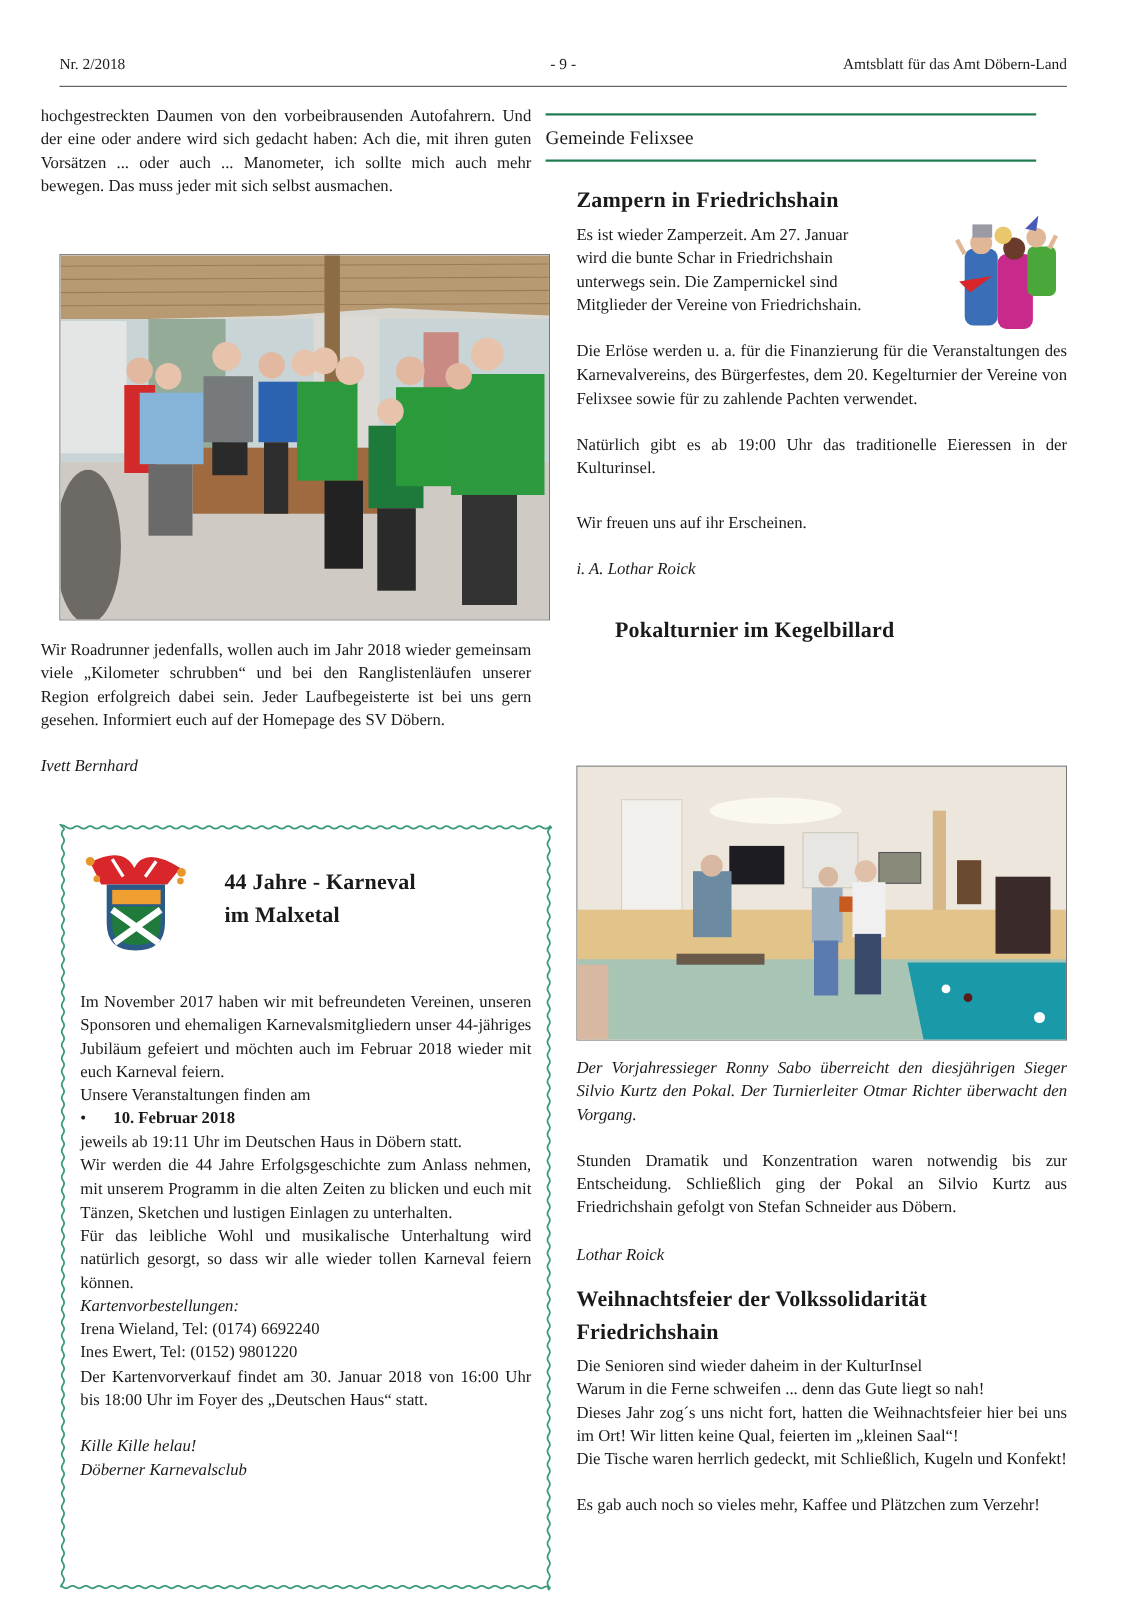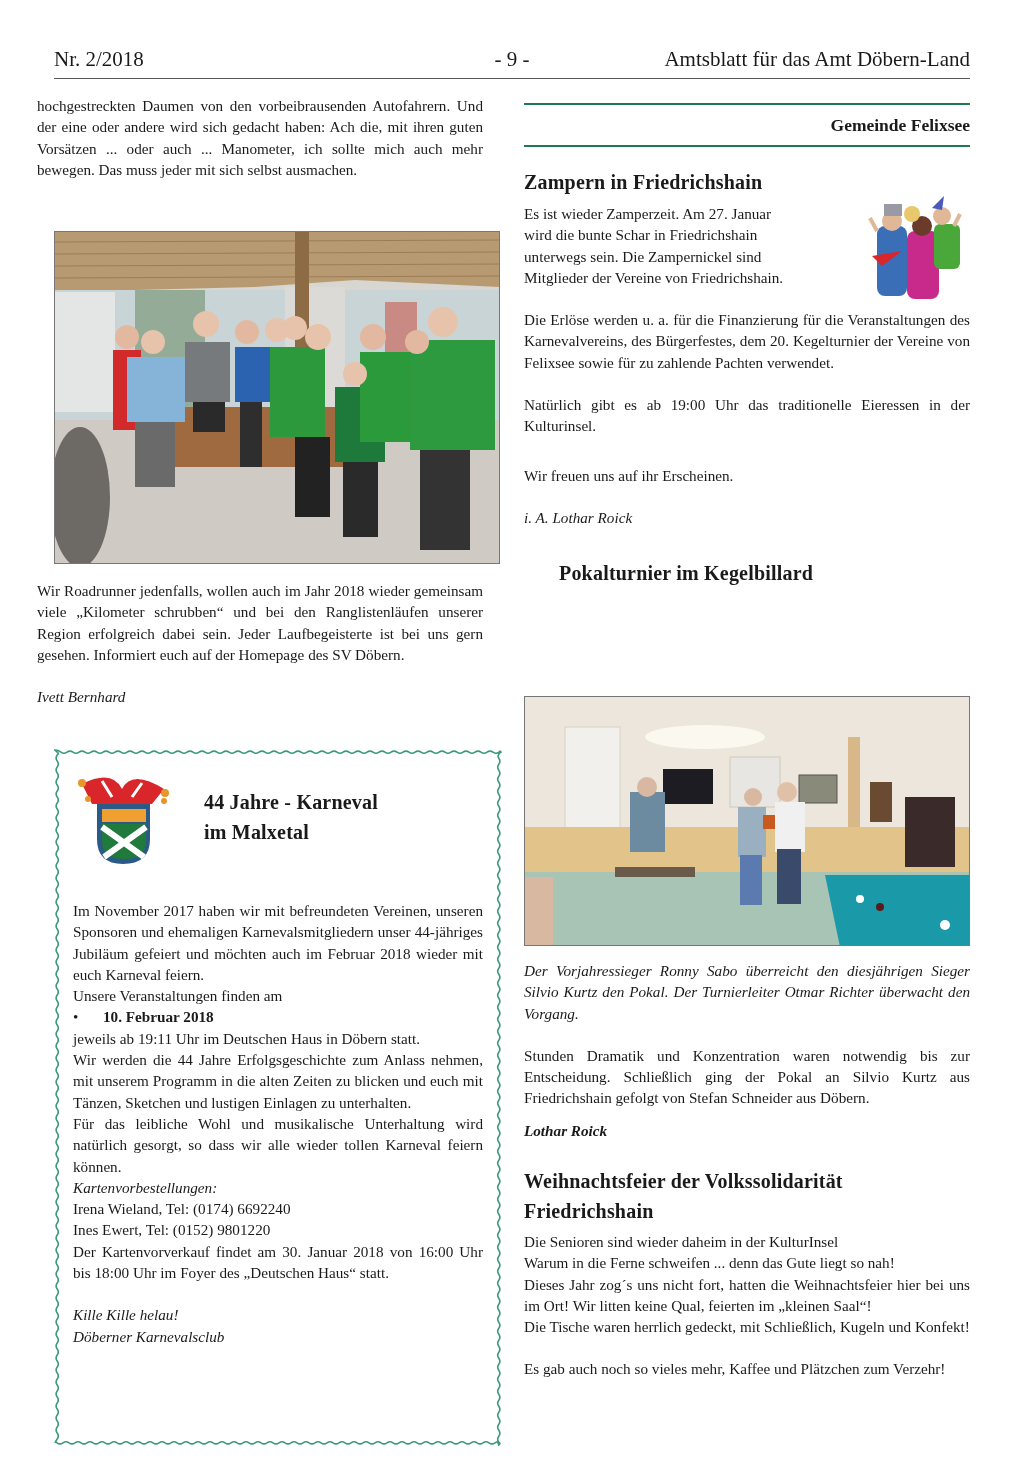--- a/index.html
+++ b/index.html
@@ -7,43 +7,43 @@
     body {
       position: relative;
       font-family: "Liberation Serif", "DejaVu Serif", serif;
       color: #1a1a1a;
       font-size: 15.2px;
       line-height: 21.3px;
     }
     .header {
       position: absolute; left: 54px; top: 49px; width: 916px; height: 30px;
       border-bottom: 1.5px solid #555;
-      font-size: 21px;
+      font-size: 14px;
     }
     .header .left { position: absolute; left: 0; top: 0; }
     .header .center { position: absolute; left: 0; width: 100%; top: 0; text-align: center; }
     .header .right { position: absolute; right: 0; top: 0; }
 
     .col { position: absolute; }
     .col-left { left: 37px; width: 446px; }
     .col-right { left: 524px; width: 446px; }
 
     p.just { text-align: justify; }
     .italic { font-style: italic; }
     .bold { font-weight: bold; }
 
     .photo {
       position: absolute; border: 1px solid #777; overflow: hidden;
     }
 
     
     .banner {
-      position: absolute; left: 524px; top: 103px; width: 446px; height: 44px;
+      position: absolute; left: 496px; top: 103px; width: 446px; height: 44px;
       border-top: 2.5px solid #1e7a4f; border-bottom: 2.5px solid #1e7a4f;
-      text-align: right; font-weight: bold; font-size: 17.5px; line-height: 40px;
+      text-align: left; font-weight: normal; font-size: 17.5px; line-height: 40px;
     }
 
     h2.title {
       font-weight: bold; font-size: 20px; text-align: left; line-height: 30px;
       letter-spacing: 0.2px;
     }
 
     .wavy-box {
       position: absolute; left: 54px; top: 749px; width: 448px; height: 697px;
     }
@@ -228,21 +228,21 @@
     <circle cx="355" cy="210" r="4" fill="#5a1a1a"></circle>
     <circle cx="420" cy="228" r="5" fill="#fff"></circle>
     <rect x="380" y="100" width="50" height="70" fill="#3a2a2a"></rect>
     <rect x="0" y="180" width="28" height="70" fill="#d8b8a0"></rect>
   </svg>
 </div>
 
 <div class="col col-right" style="top:960px;">
   <p class="just italic">Der Vorjahressieger Ronny Sabo überreicht den diesjährigen Sieger Silvio Kurtz den Pokal. Der Turnierleiter Otmar Richter überwacht den Vorgang.</p>
   <p class="just" style="margin-top:21px;">Stunden Dramatik und Konzentration waren notwendig bis zur Entscheidung. Schließlich ging der Pokal an Silvio Kurtz aus Friedrichshain gefolgt von Stefan Schneider aus Döbern.</p>
-  <p class="italic" style="margin-top:11px;font-weight:bold;">Lothar Roick</p>
+  <p class="italic" style="margin-top:21px;">Lothar Roick</p>
 </div>
 
 <div class="col col-right" style="top:1166px;">
   <h2 class="title">Weihnachtsfeier der Volkssolidarität</h2>
   <h2 class="title">Friedrichshain</h2>
   <p style="margin-top:5px;">Die Senioren sind wieder daheim in der KulturInsel</p>
   <p>Warum in die Ferne schweifen ... denn das Gute liegt so nah!</p>
   <p class="just">Dieses Jahr zog´s uns nicht fort, hatten die Weihnachtsfeier hier bei uns im Ort! Wir litten keine Qual, feierten im „kleinen Saal“!</p>
   <p class="just">Die Tische waren herrlich gedeckt, mit Schließlich, Kugeln und Konfekt!</p>
   <p class="just" style="margin-top:21px;">Es gab auch noch so vieles mehr, Kaffee und Plätzchen zum Verzehr!</p>

